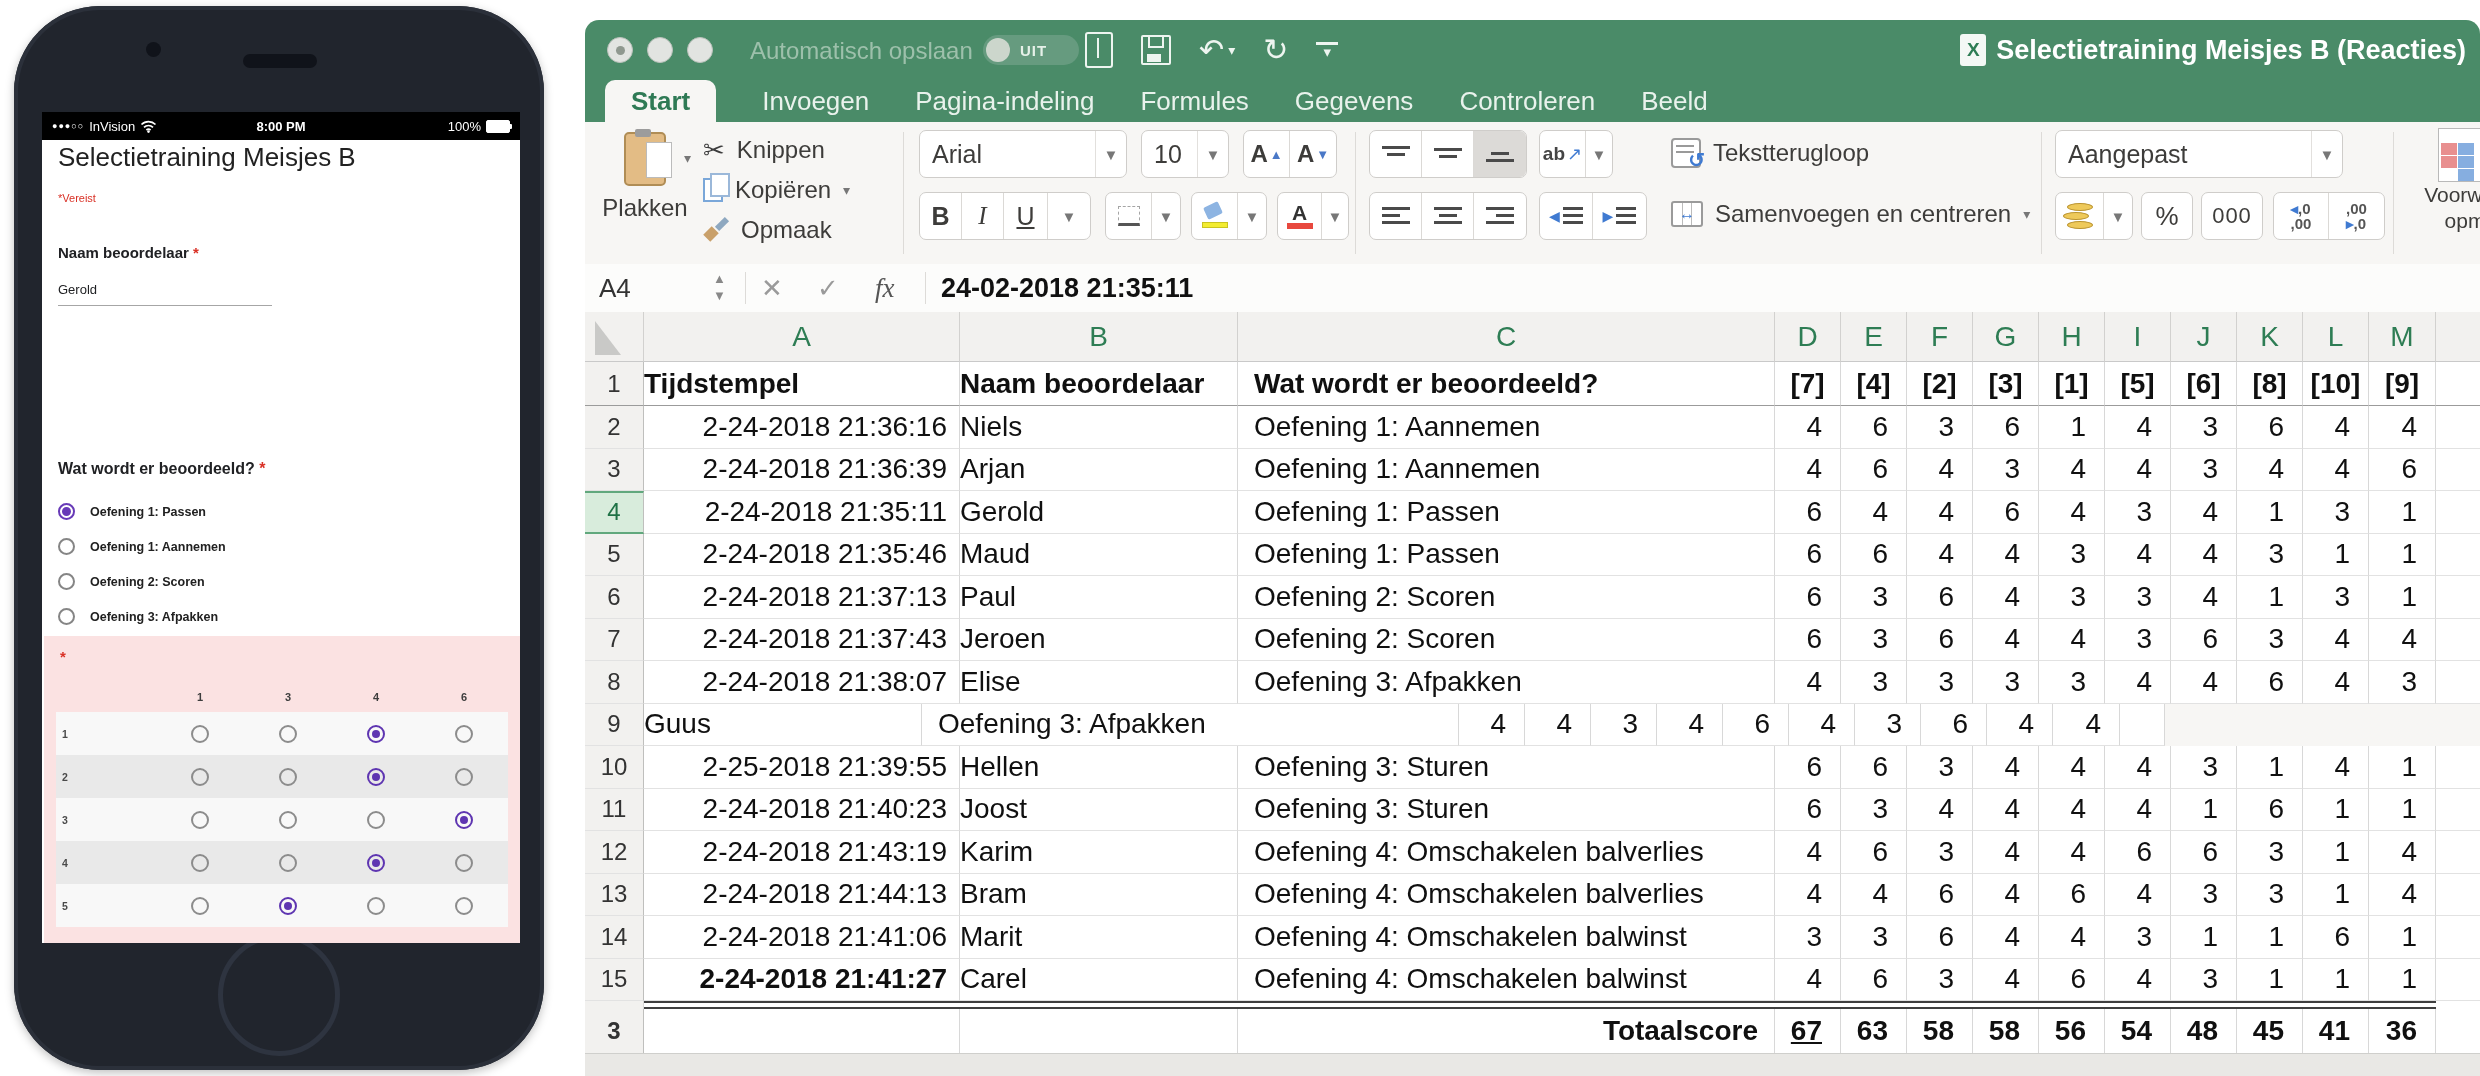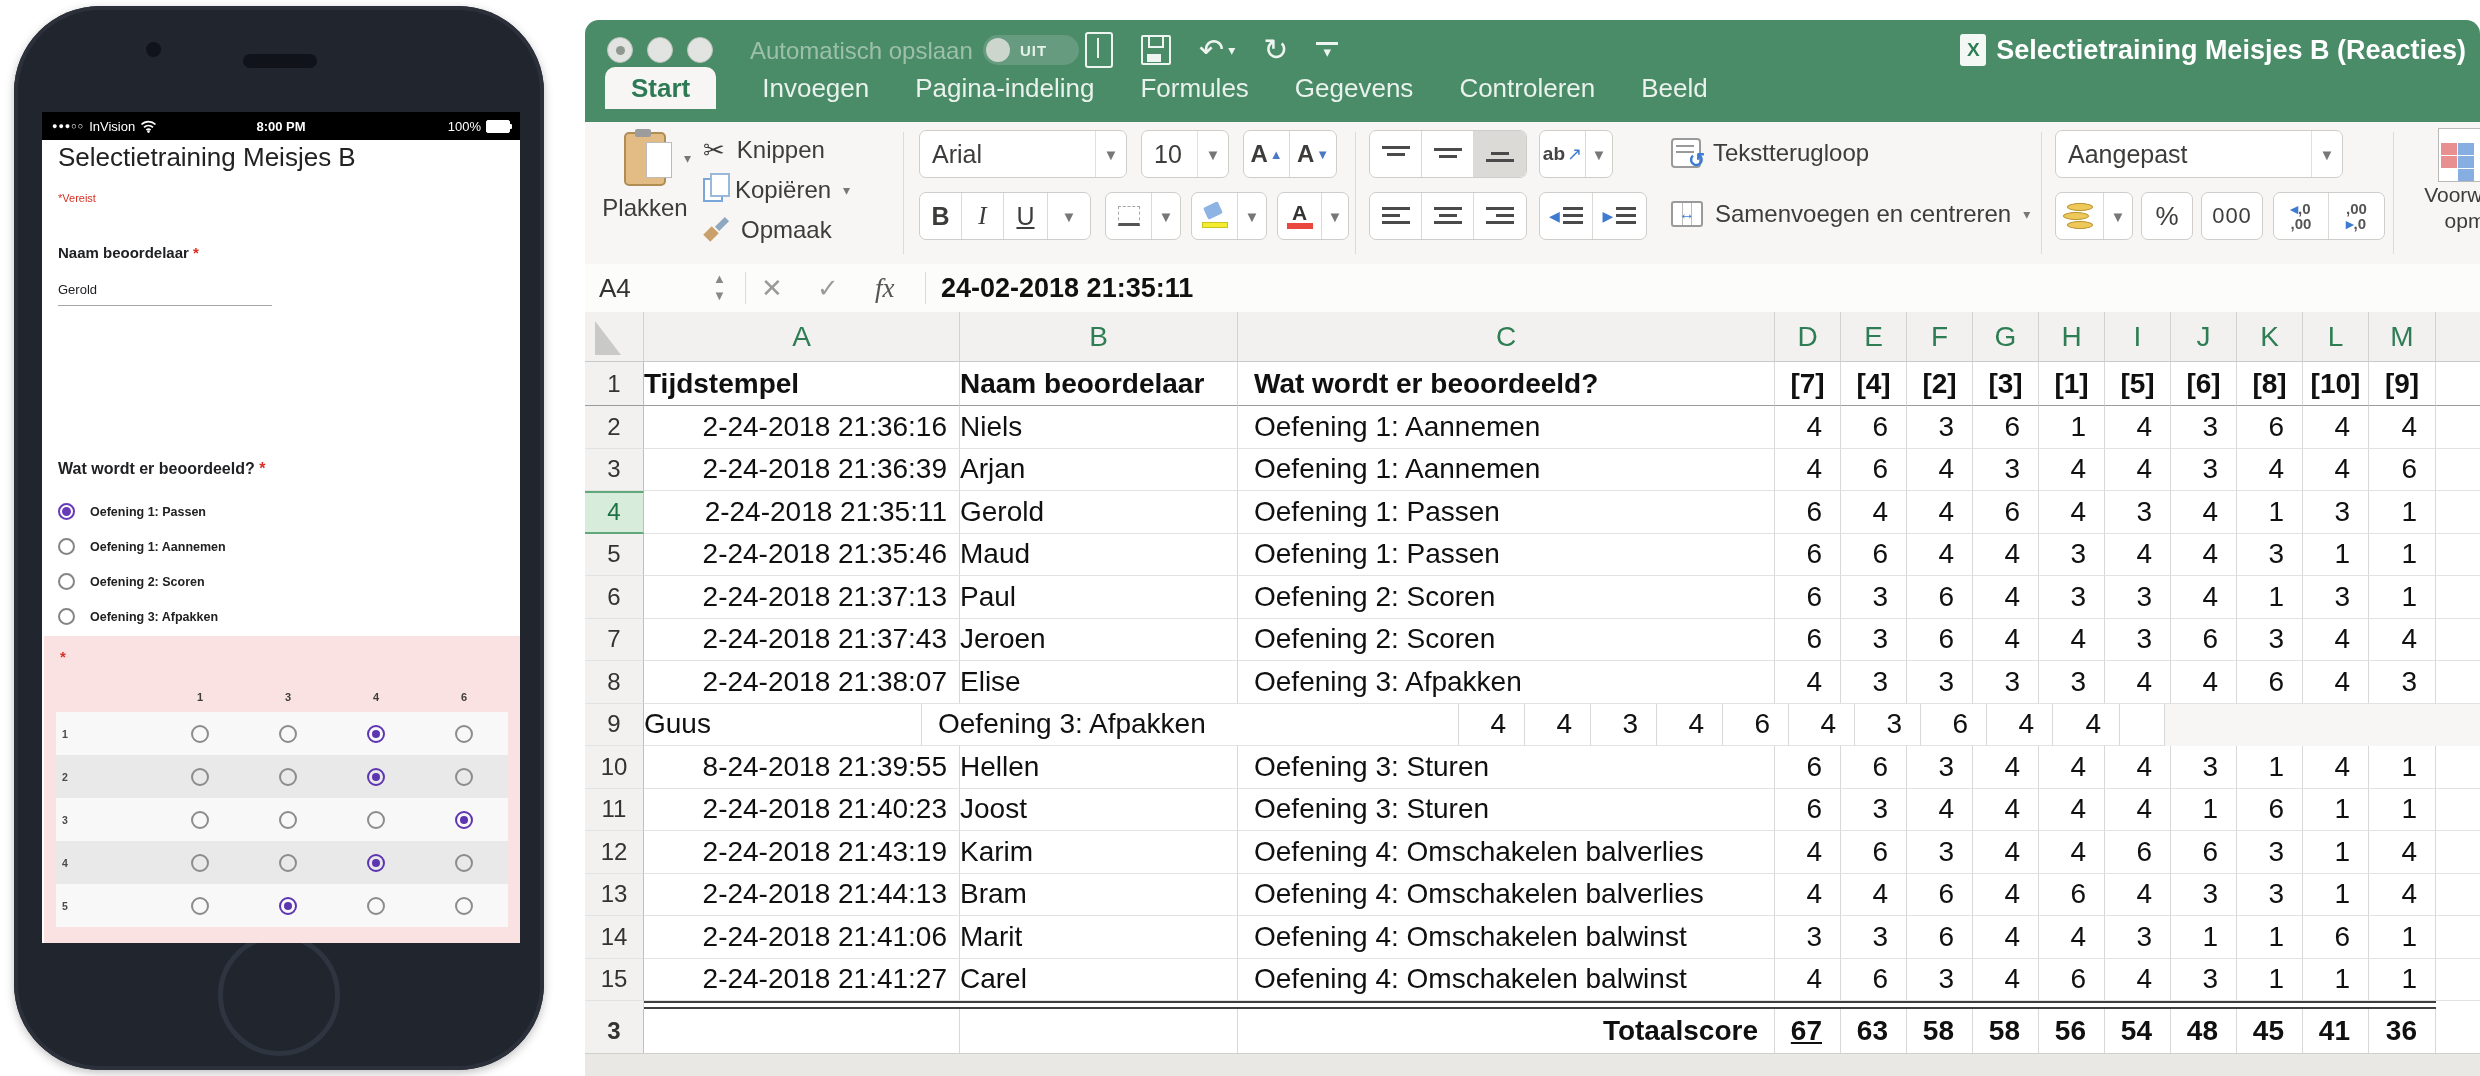--- a/index.html
+++ b/index.html
@@ -71,21 +71,21 @@
   .qa-save::before{content:"";position:absolute;left:5px;top:0;width:12px;height:9px;border:2px solid #eef5f0;border-top:none;}
   .qa-save::after{content:"";position:absolute;left:4px;bottom:1px;width:14px;height:8px;background:#eef5f0;}
   .qa-glyph{font-size:30px;line-height:30px;}
   .qa-more{display:flex;flex-direction:column;align-items:center;gap:1px;}
   .qa-more .bar{width:22px;height:3px;background:#eef5f0;}
   .qa-more .car{font-size:15px;line-height:12px;}
   .doc-title{position:absolute;right:14px;top:14px;display:flex;align-items:center;gap:10px;}
   .doc-title .txt{font-size:27px;font-weight:700;color:#ffffff;}
   .xlicon{width:26px;height:32px;background:#f4f8f5;border-radius:3px;color:#2e7d54;font-weight:700;
     font-size:19px;display:flex;align-items:center;justify-content:center;}
-  .tabs{position:absolute;left:0;top:47px;width:100%;height:42px;display:flex;align-items:flex-end;padding-left:20px;box-sizing:border-box;}
+  .tabs{position:absolute;left:0;top:60px;width:100%;height:42px;display:flex;align-items:flex-end;padding-left:20px;box-sizing:border-box;}
   .tab{font-size:26px;color:#e9f2ec;line-height:42px;margin-left:46px;white-space:nowrap;}
   .tab:first-child{margin-left:0;}
   .tab.active{background:#f7f6f4;color:#2f7a55;font-weight:700;border-radius:10px 10px 0 0;padding:0 26px;margin-right:0;}
   
   .toolbar{position:absolute;left:0;top:102px;width:100%;height:142px;background:#f7f6f4;
     border-bottom:1px solid #d8d6d3;overflow:hidden;color:#3d3c3a;}
   .tsep{position:absolute;top:10px;bottom:10px;width:1px;background:#ddDBd8;}
   .tbtn{position:absolute;background:#fff;border:1px solid #cfcdca;border-radius:7px;
     display:flex;align-items:center;justify-content:center;box-sizing:border-box;height:48px;}
   .combo{position:absolute;height:48px;background:#fff;border:1px solid #cfcdca;border-radius:7px;
@@ -756,21 +756,21 @@
         <div class="scell cn" style="width: 66px; flex: 0 0 66px;">6</div>
         <div class="scell cn" style="width: 66px; flex: 0 0 66px;">4</div>
         <div class="scell cn" style="width: 66px; flex: 0 0 66px;">3</div>
         <div class="scell cn" style="width: 66px; flex: 0 0 66px;">6</div>
         <div class="scell cn" style="width: 66px; flex: 0 0 66px;">4</div>
         <div class="scell cn" style="width: 67px; flex: 0 0 67px;">4</div>
         <div class="scell " style="width: 45px; flex: 0 0 45px;"></div>
       </div>
       <div class="srow " style="height: 42.5px;">
         <div class="scell gut" style="width: 59px; flex: 0 0 59px;">10</div>
-        <div class="scell ca" style="width: 316px; flex: 0 0 316px;">8-24-2018 21:39:55</div>
+        <div class="scell ca" style="width: 316px; flex: 0 0 316px;">2-25-2018 21:39:55</div>
         <div class="scell cb" style="width: 278px; flex: 0 0 278px;">Hellen</div>
         <div class="scell cc" style="width: 537px; flex: 0 0 537px;">Oefening 3: Sturen</div>
         <div class="scell cn" style="width: 66px; flex: 0 0 66px;">6</div>
         <div class="scell cn" style="width: 66px; flex: 0 0 66px;">6</div>
         <div class="scell cn" style="width: 66px; flex: 0 0 66px;">3</div>
         <div class="scell cn" style="width: 66px; flex: 0 0 66px;">4</div>
         <div class="scell cn" style="width: 66px; flex: 0 0 66px;">4</div>
         <div class="scell cn" style="width: 66px; flex: 0 0 66px;">4</div>
         <div class="scell cn" style="width: 66px; flex: 0 0 66px;">3</div>
         <div class="scell cn" style="width: 66px; flex: 0 0 66px;">1</div>
@@ -841,21 +841,21 @@
         <div class="scell cn" style="width: 66px; flex: 0 0 66px;">4</div>
         <div class="scell cn" style="width: 66px; flex: 0 0 66px;">3</div>
         <div class="scell cn" style="width: 66px; flex: 0 0 66px;">1</div>
         <div class="scell cn" style="width: 66px; flex: 0 0 66px;">1</div>
         <div class="scell cn" style="width: 66px; flex: 0 0 66px;">6</div>
         <div class="scell cn" style="width: 67px; flex: 0 0 67px;">1</div>
         <div class="scell " style="width: 45px; flex: 0 0 45px;"></div>
       </div>
       <div class="srow " style="height: 42.5px;">
         <div class="scell gut" style="width: 59px; flex: 0 0 59px;">15</div>
-        <div class="scell ca" style="width: 316px; flex: 0 0 316px;">2-24-2018 21:41:27</div>
+        <div class="scell ca" style="width: 316px; flex: 0 0 316px; font-weight: bold;">2-24-2018 21:41:27</div>
         <div class="scell cb" style="width: 278px; flex: 0 0 278px;">Carel</div>
         <div class="scell cc" style="width: 537px; flex: 0 0 537px;">Oefening 4: Omschakelen balwinst</div>
         <div class="scell cn" style="width: 66px; flex: 0 0 66px;">4</div>
         <div class="scell cn" style="width: 66px; flex: 0 0 66px;">6</div>
         <div class="scell cn" style="width: 66px; flex: 0 0 66px;">3</div>
         <div class="scell cn" style="width: 66px; flex: 0 0 66px;">4</div>
         <div class="scell cn" style="width: 66px; flex: 0 0 66px;">6</div>
         <div class="scell cn" style="width: 66px; flex: 0 0 66px;">4</div>
         <div class="scell cn" style="width: 66px; flex: 0 0 66px;">3</div>
         <div class="scell cn" style="width: 66px; flex: 0 0 66px;">1</div>

